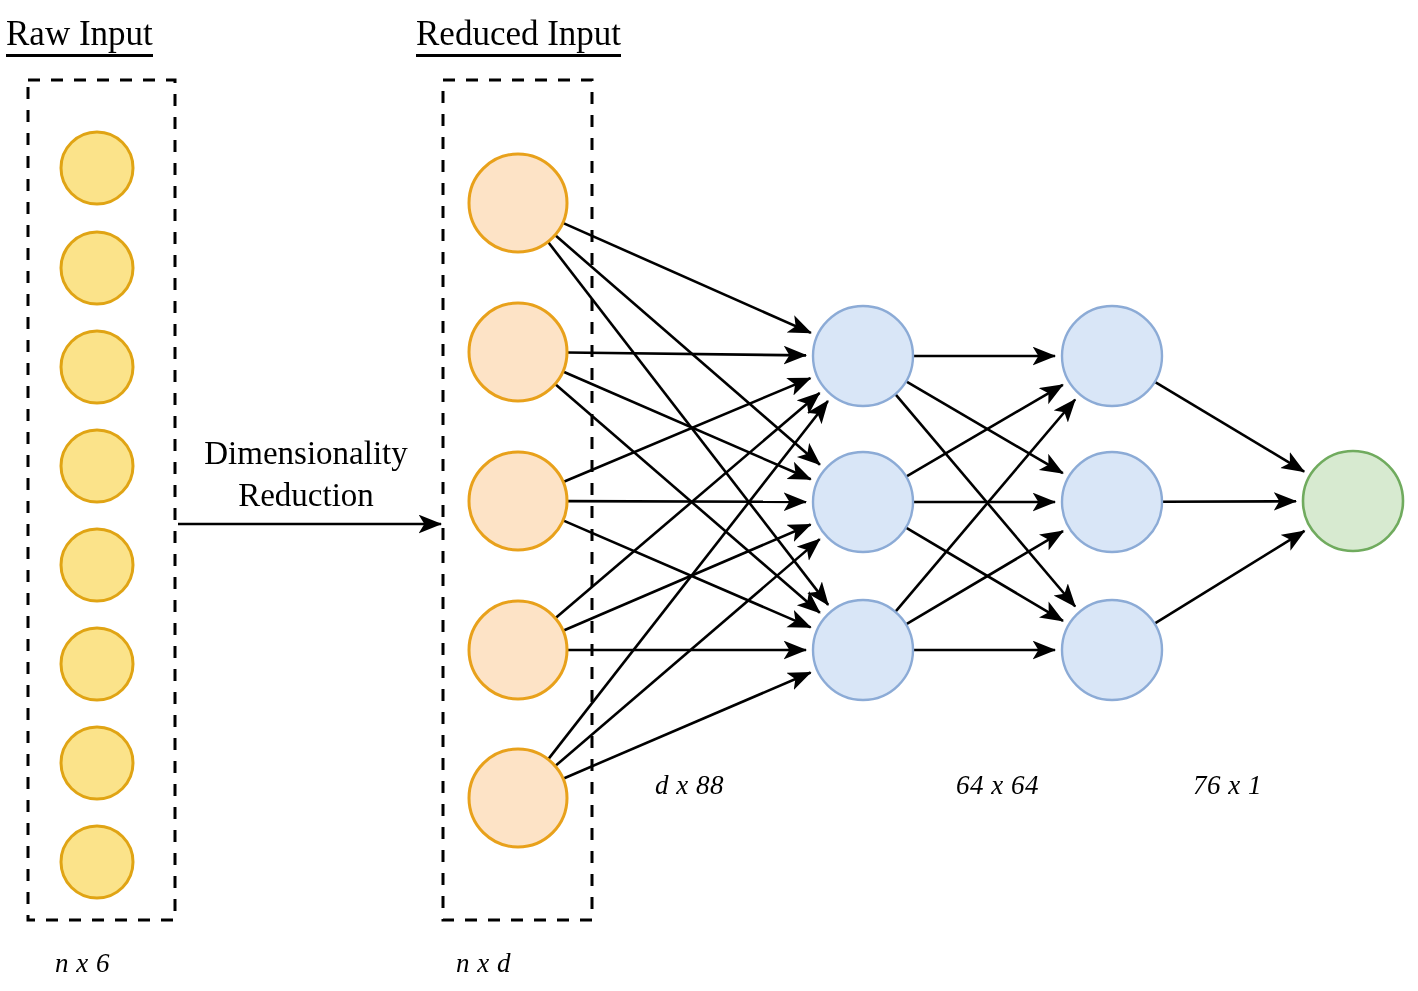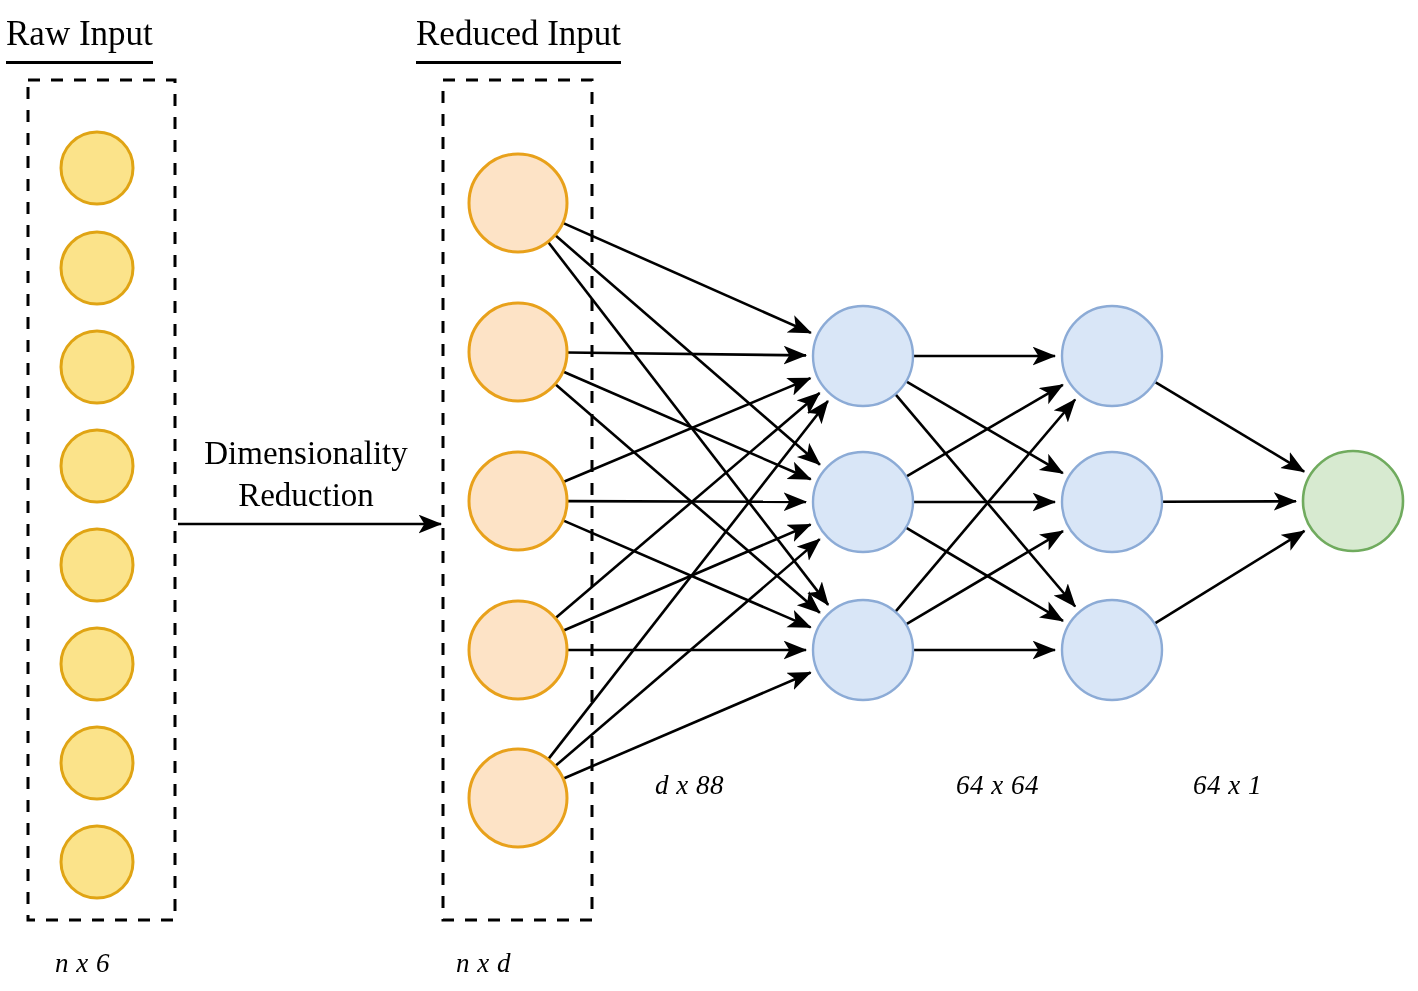--- a/index.html
+++ b/index.html
@@ -22,21 +22,21 @@
     width: 1418px;
     height: 991px;
   }
   .title {
     position: absolute;
     font-family: "Liberation Serif", "DejaVu Serif", serif;
     font-size: 35px;
     color: #000000;
     white-space: nowrap;
     border-bottom: 3px solid #000000;
-    padding-bottom: 8px;
+    padding-bottom: 1px;
     line-height: 1.05;
   }
   #title-raw { left: 6px; top: 16px; }
   #title-reduced { left: 416px; top: 16px; text-align: center; }
 
   .dim-label {
     position: absolute;
     font-family: "Liberation Serif", "DejaVu Serif", serif;
     font-size: 33px;
     color: #000000;
@@ -141,14 +141,14 @@
 
   <div class="dim-label" id="dimred-label">
     <div>Dimensionality</div>
     <div>Reduction</div>
   </div>
 
   <div class="shape-label" id="label-nx16">n x 6</div>
   <div class="shape-label" id="label-nxd">n x d</div>
   <div class="shape-label" id="label-d64">d x 88</div>
   <div class="shape-label" id="label-6464">64 x 64</div>
-  <div class="shape-label" id="label-641">64 x 1</div>
+  <div class="shape-label" id="label-641">76 x 1</div>
 </div>
 
 </body></html>

